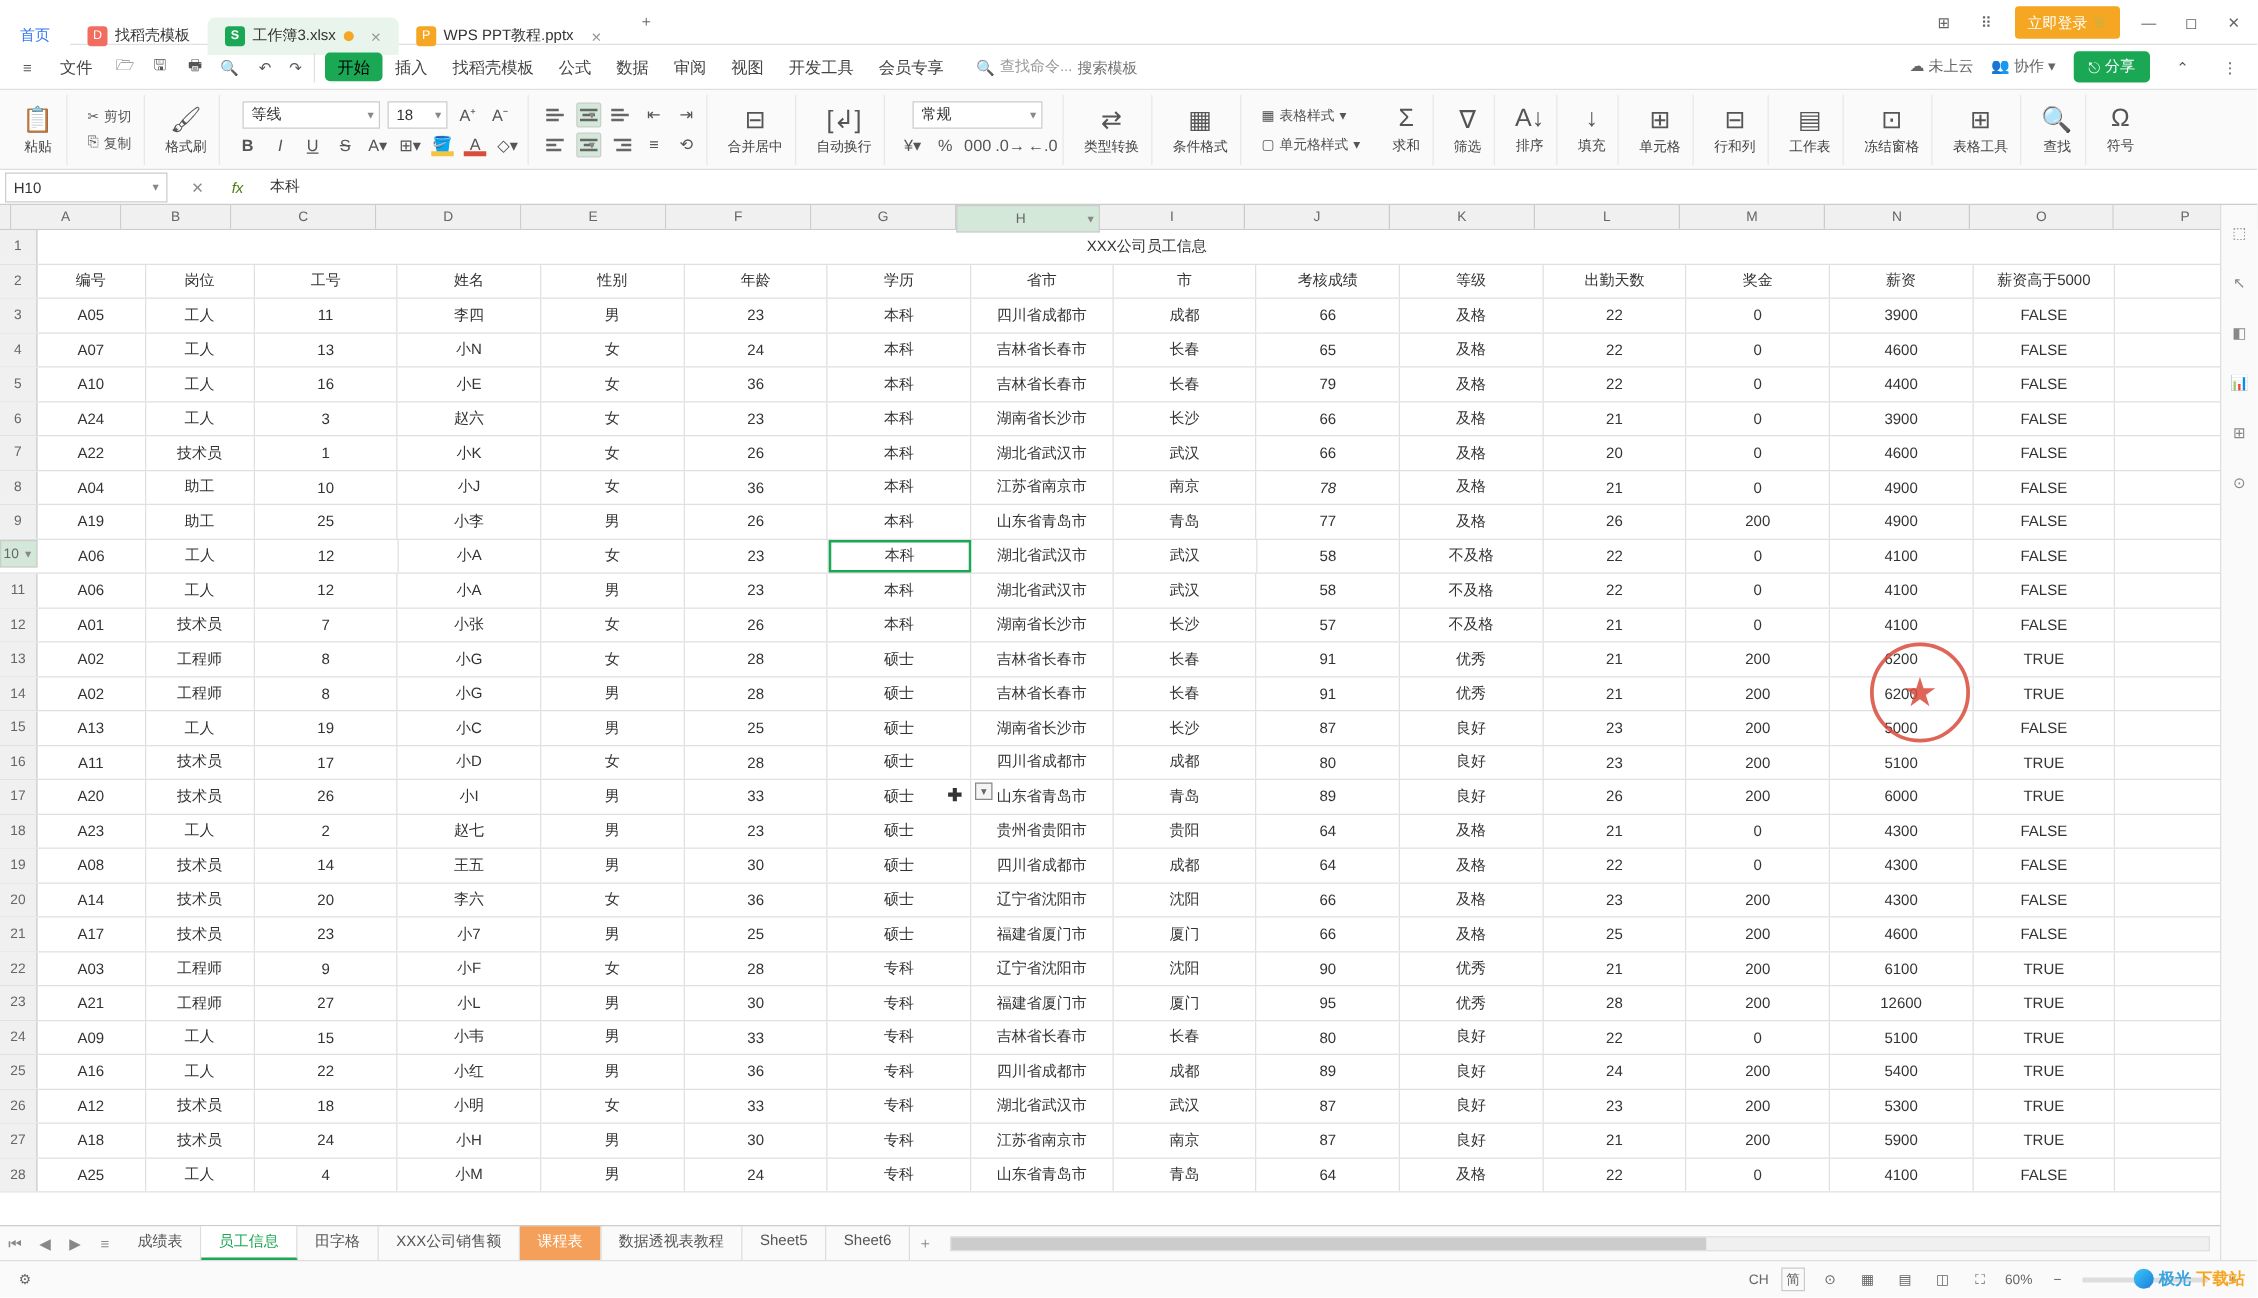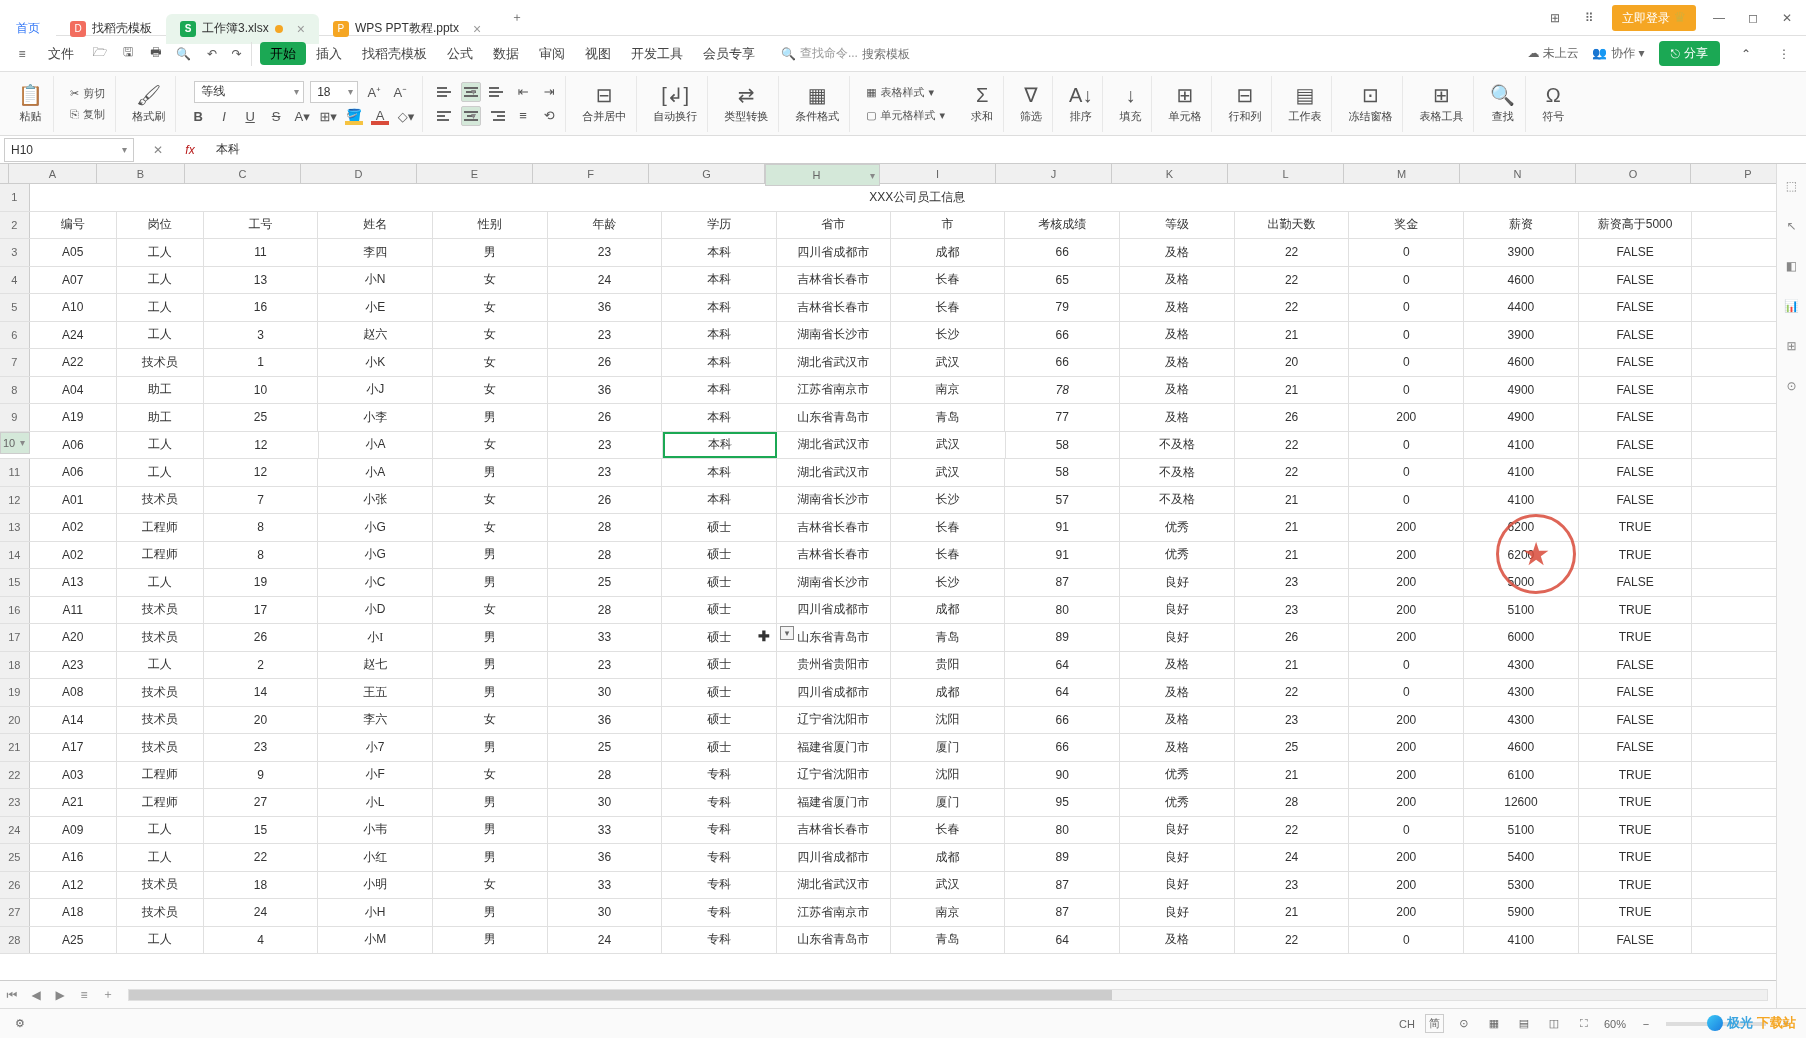--- a/index.html
+++ b/index.html
@@ -231,20 +231,30 @@
         <span class="ricon">⊟</span>
         <span class="rlabel">合并居中</span>
       </div>
     </div>
   <div class="rgroup">
       <div class="rbig">
         <span class="ricon">[↲]</span>
         <span class="rlabel">自动换行</span>
       </div>
     </div>
+  <div class="rgroup" style="flex-direction:column;gap:4px">
+    <div class="sel" style="width:104px">常规</div>
+    <div class="rrow">
+      <span class="fontbtn">¥▾</span>
+      <span class="fontbtn">%</span>
+      <span class="fontbtn">000</span>
+      <span class="fontbtn">.0→</span>
+      <span class="fontbtn">←.0</span>
+    </div>
+  </div>
   <div class="rgroup">
       <div class="rbig">
         <span class="ricon">⇄</span>
         <span class="rlabel">类型转换</span>
       </div>
     </div>
   <div class="rgroup">
     <div class="rbig">
         <span class="ricon">▦</span>
         <span class="rlabel">条件格式</span>
@@ -320,21 +330,21 @@
         <span class="rlabel">符号</span>
       </div>
     </div>
 </div>
 
 <div class="formula-bar">
   <div class="namebox">
       <span>H10</span>
     </div>
   <span class="fbtn">✕</span>
-  <span class="fbtn" style="font-style:italic;color:#b91c1c">fx</span>
+  <span class="fbtn" style="font-style:italic;color:#4d7c0f">fx</span>
   <div class="fxbox">本科</div>
 </div>
 
 <div class="sheet-area">
   <div class="colhdr-row">
     <div class="corner"></div>
     <div id="colhdrs" style="display:flex">
         <div class="colhdr" style="width: 88px;">A</div>
         <div class="colhdr" style="width: 88px;">B</div>
         <div class="colhdr" style="width: 116px;">C</div>
@@ -641,21 +651,21 @@
         <div class="cell" style="width: 116px;">200</div>
         <div class="cell" style="width: 116px;">5100</div>
         <div class="cell" style="width: 115px;">TRUE</div>
         <div class="cell" style="width: 115px;"></div>
       </div>
       <div class="row">
         <div class="rowhdr">17</div>
         <div class="cell" style="width: 88px;">A20</div>
         <div class="cell" style="width: 88px;">技术员</div>
         <div class="cell" style="width: 116px;">26</div>
-        <div class="cell" style="width: 116px; font-family: Liberation Serif, serif;">小I</div>
+        <div class="cell" style="width: 116px;">小I</div>
         <div class="cell" style="width: 116px;">男</div>
         <div class="cell" style="width: 116px;">33</div>
         <div class="cell" style="width: 116px;">硕士</div>
         <div class="cell" style="width: 115px;">山东省青岛市</div>
         <div class="cell" style="width: 116px;">青岛</div>
         <div class="cell" style="width: 116px;">89</div>
         <div class="cell" style="width: 116px;">良好</div>
         <div class="cell" style="width: 116px;">26</div>
         <div class="cell" style="width: 116px;">200</div>
         <div class="cell" style="width: 116px;">6000</div>
@@ -886,20 +896,30 @@
   <span class="rbicon">📊</span>
   <span class="rbicon">⊞</span>
   <span class="rbicon">⊙</span>
 </div>
 
 <div class="sheettabs">
   <span class="stnav">⏮</span>
   <span class="stnav">◀</span>
   <span class="stnav">▶</span>
   <span class="stnav">≡</span>
+  <span id="sheettabs" style="display:flex">
+      <span class="stab">成绩表</span>
+      <span class="stab active">员工信息</span>
+      <span class="stab">田字格</span>
+      <span class="stab">XXX公司销售额</span>
+      <span class="stab hl">课程表</span>
+      <span class="stab">数据透视表教程</span>
+      <span class="stab">Sheet5</span>
+      <span class="stab">Sheet6</span>
+    </span>
   <span class="stnav">＋</span>
   <div class="scrollbar-h">
       <div class="scroll-thumb"></div>
     </div>
 </div>
 
 <div class="statusbar">
   <span class="viewbtn">⚙</span>
   <div class="sright">
     <span>CH</span>

